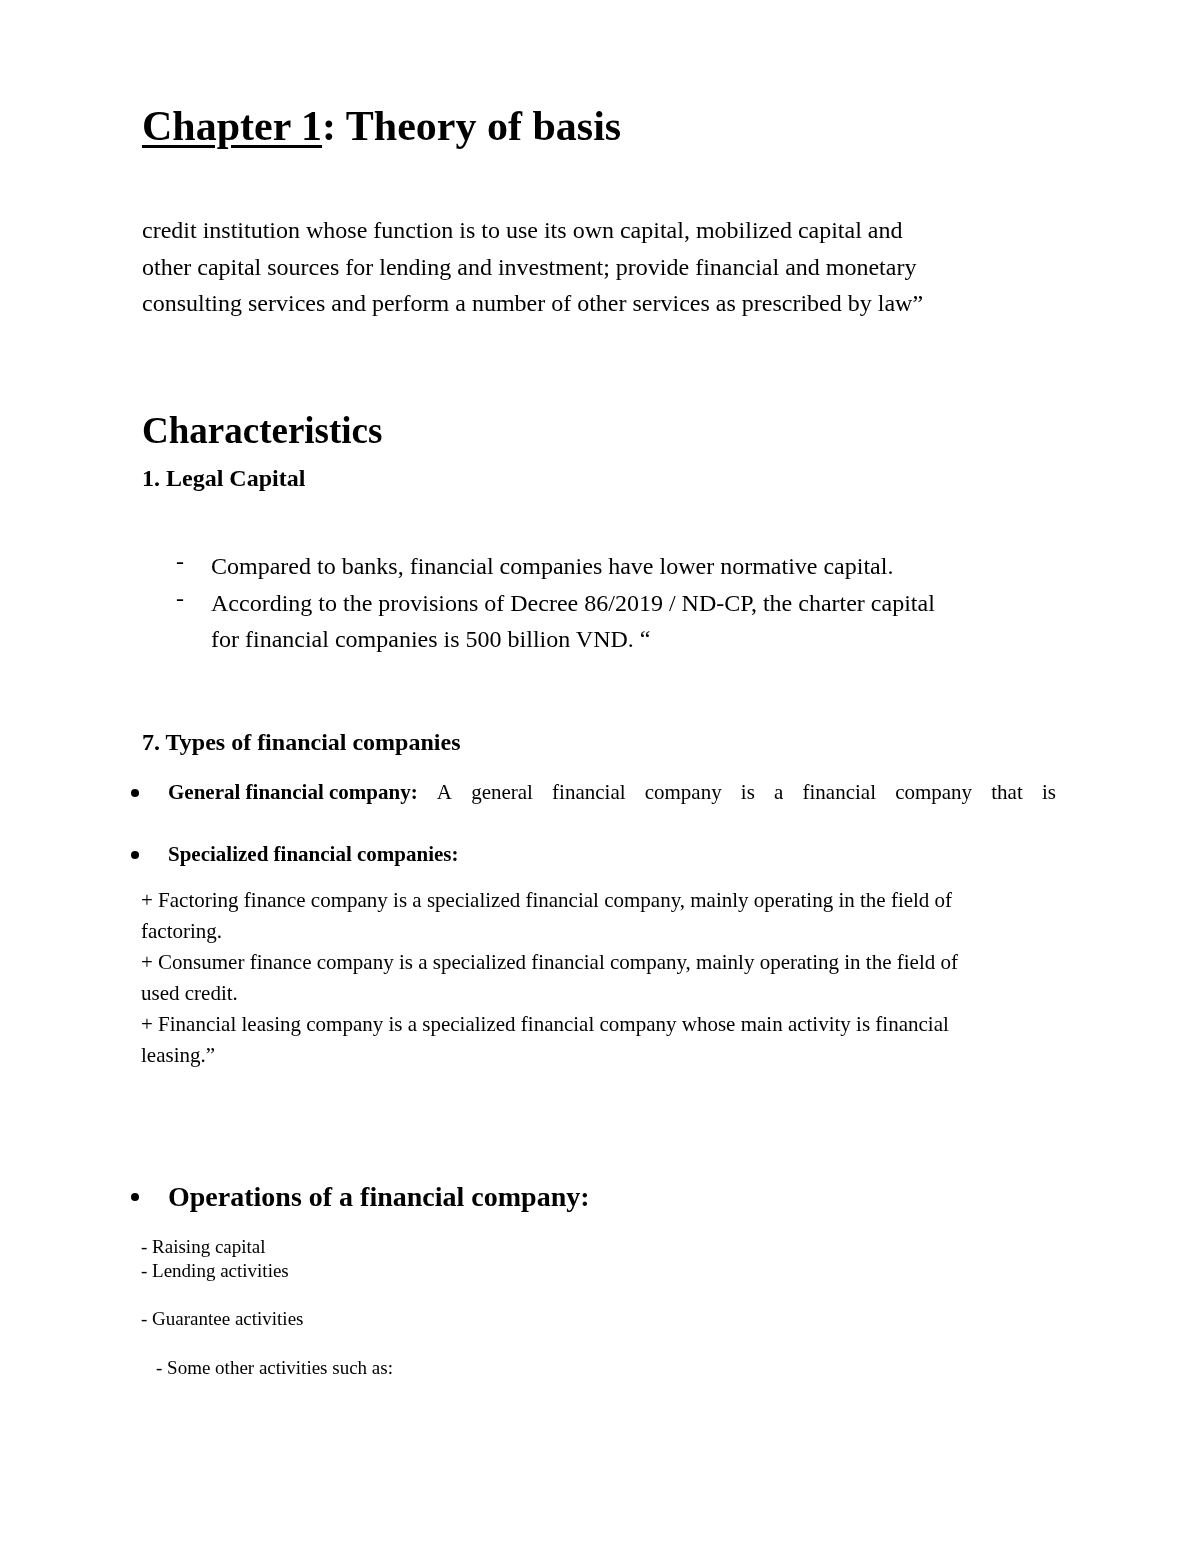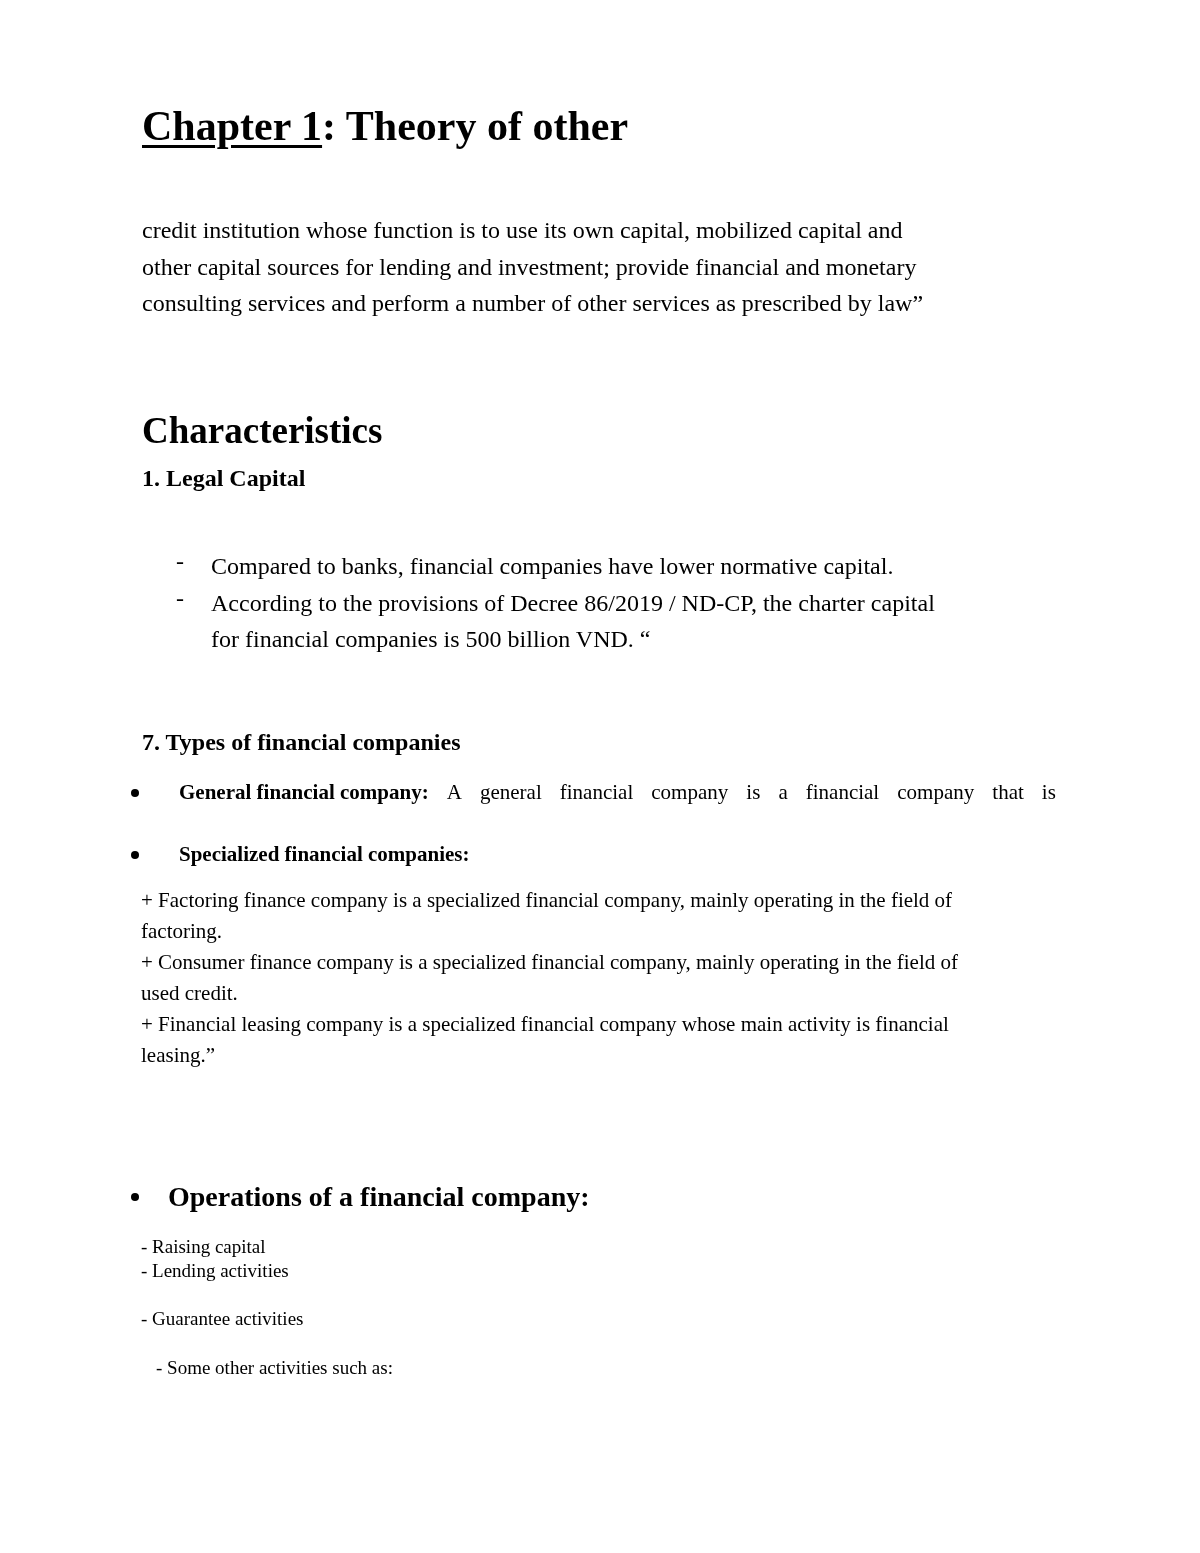--- a/index.html
+++ b/index.html
@@ -10,30 +10,30 @@
   .title .u { text-decoration: underline; text-decoration-thickness: 3px; text-underline-offset: 5px; }
   .intro { left: 142px; top: 212px; font-size: 24px; line-height: 36.5px; width: 920px; white-space: normal; }
   .intro p { margin: 0; white-space: nowrap; }
   .h-char { left: 142px; top: 408px; font-size: 37px; font-weight: bold; line-height: 46px; }
   .h-legal { left: 142px; top: 462px; font-size: 24px; font-weight: bold; line-height: 32px; }
   .dash-item { font-size: 24px; line-height: 36.5px; }
   .dash-mark { position: absolute; left: 176px; font-size: 24px; }
   .h-types { left: 142px; top: 726px; font-size: 24px; font-weight: bold; line-height: 32px; }
   .bullet { position: absolute; width: 8px; height: 8px; border-radius: 50%; background: #000; }
   .small { font-size: 21px; line-height: 31px; }
-  .bold { font-weight: bold; margin-left: 11px; }
+  .bold { font-weight: bold; }
   .justify-line { display: flex; justify-content: space-between; width: 888px; }
   .ops-head { left: 168px; top: 1182px; font-size: 28px; font-weight: bold; line-height: 30px; }
   .ops-item { left: 141px; font-size: 19px; line-height: 26px; }
 </style>
 </head>
 <body>
 
 <div class="abs title">
-  <span class="u">Chapter 1</span><span>: Theory of other</span>
+  <span class="u">Chapter 1</span><span>: Theory of basis</span>
 </div>
 
 <div class="abs intro">
   <p>credit institution whose function is to use its own capital, mobilized capital and</p>
   <p>other capital sources for lending and investment; provide financial and monetary</p>
   <p>consulting services and perform a number of other services as prescribed by law”</p>
 </div>
 
 <div class="abs h-char">Characteristics</div>
 <div class="abs h-legal">1. Legal Capital</div>

